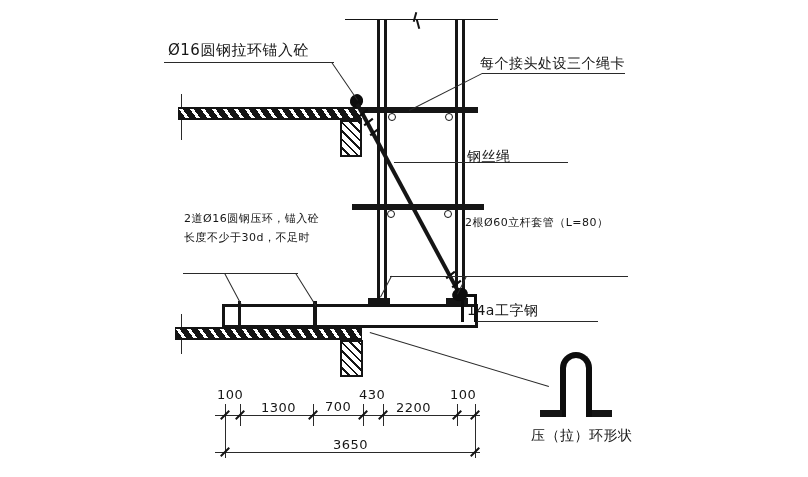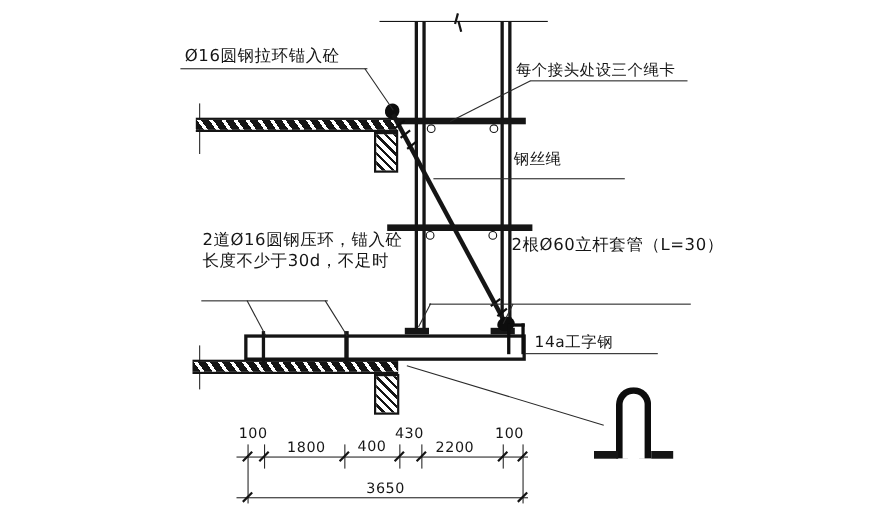--- a/index.html
+++ b/index.html
@@ -4,21 +4,21 @@
 <style>
   html,body{margin:0;padding:0;background:#fff;}
   #canvas{position:relative;width:808px;height:458px;background:#ffffff;overflow:hidden;
           font-family:"DejaVu Sans",sans-serif;color:#111;}
   .abs{position:absolute;}
   .ln{position:absolute;background:#151515;}
   .thin{position:absolute;background:#2a2a2a;}
   .diag{transform-origin:0 0;}
   .lbl{position:absolute;white-space:nowrap;color:#161616;font-size:14px;letter-spacing:0.5px;}
   .num{font-size:13px;letter-spacing:0.5px;}
-  .note{line-height:19px;font-size:15px;}
+  .note{line-height:19px;font-size:11px;}
   .hatch-slab{position:absolute;background:repeating-linear-gradient(55deg,#141414 0 6px,#fff 6px 9px);
               border-top:2px solid #141414;border-bottom:2px solid #141414;box-sizing:border-box;}
   .hatch-col{position:absolute;border:2px solid #141414;box-sizing:border-box;
              background:repeating-linear-gradient(45deg,#fff 0 4px,#141414 4px 6px);}
   .coupler{position:absolute;width:6px;height:6px;border:1.5px solid #141414;border-radius:50%;background:#fff;}
   .tick{position:absolute;width:12px;height:2px;background:#141414;transform:rotate(-45deg);}
   .blob{position:absolute;background:#0d0d0d;border-radius:50%;}
   .clip{position:absolute;width:11px;height:2px;background:#0d0d0d;transform:rotate(-38deg);}
 </style>
 </head>
@@ -83,60 +83,61 @@
 
   <div class="thin" style="left:183px;top:273px;width:115px;height:1px;"></div>
   <div class="thin diag" style="left:225px;top:273px;width:36px;height:1px;transform:rotate(62deg);"></div>
   <div class="thin diag" style="left:296px;top:273px;width:38px;height:1px;transform:rotate(58deg);"></div>
 
   <div class="thin" style="left:477px;top:321px;width:121px;height:1px;"></div>
 
   <div class="thin diag" style="left:370px;top:332px;width:187px;height:1px;transform:rotate(16.8deg);"></div>
 
   <div class="lbl" style="left:168px;top:41px;font-size:15px;">Ø16圆钢拉环锚入砼</div>
-  <div class="lbl" style="left:469px;top:55px;">每个接头处设三个绳卡</div>
-  <div class="lbl" style="left:467px;top:136px;font-family:Liberation Serif, serif;">钢丝绳</div>
+  <div class="lbl" style="left:480px;top:55px;">每个接头处设三个绳卡</div>
+  <div class="lbl" style="left:467px;top:148px;font-family:Liberation Serif, serif;">钢丝绳</div>
 
   <div class="lbl note" style="left:184px;top:209px;">
     <div>2道Ø16圆钢压环，锚入砼</div>
     <div>长度不少于30d，不足时</div>
   </div>
 
   <div class="lbl note" style="left:465px;top:213px;">
-    <div>2根Ø60立杆套管（L=30）</div>
+    <div>2根Ø60立杆套管（L=80）</div>
   </div>
 
-  <div class="lbl" style="left:486px;top:302px;">14a工字钢</div>
+  <div class="lbl" style="left:467px;top:302px;">14a工字钢</div>
 
   <div class="abs" style="left:560px;top:352px;width:32px;height:65px;box-sizing:border-box;
        border-left:6px solid #0d0d0d;border-right:6px solid #0d0d0d;border-top:6px solid #0d0d0d;
        border-radius:16px 16px 0 0;"></div>
   <div class="ln" style="left:540px;top:410px;width:22px;height:7px;"></div>
   <div class="ln" style="left:592px;top:410px;width:20px;height:7px;"></div>
+  <div class="lbl" style="left:531px;top:427px;">压（拉）环形状</div>
 
   <div class="thin" style="left:225px;top:404px;width:1px;height:54px;"></div>
   <div class="thin" style="left:240px;top:404px;width:1px;height:22px;"></div>
   <div class="thin" style="left:313px;top:404px;width:1px;height:22px;"></div>
   <div class="thin" style="left:363px;top:404px;width:1px;height:22px;"></div>
   <div class="thin" style="left:383px;top:404px;width:1px;height:22px;"></div>
   <div class="thin" style="left:457px;top:404px;width:1px;height:22px;"></div>
   <div class="thin" style="left:475px;top:404px;width:1px;height:54px;"></div>
 
   <div class="thin" style="left:215px;top:415px;width:265px;height:1px;"></div>
   <div class="tick" style="left:219px;top:414px;"></div>
   <div class="tick" style="left:234px;top:414px;"></div>
   <div class="tick" style="left:307px;top:414px;"></div>
   <div class="tick" style="left:357px;top:414px;"></div>
   <div class="tick" style="left:377px;top:414px;"></div>
   <div class="tick" style="left:451px;top:414px;"></div>
   <div class="tick" style="left:469px;top:414px;"></div>
 
   <div class="lbl num" style="left:217px;top:387px;">100</div>
-  <div class="lbl num" style="left:261px;top:400px;">1800</div>
-  <div class="lbl num" style="left:325px;top:399px;">400</div>
+  <div class="lbl num" style="left:261px;top:400px;">1300</div>
+  <div class="lbl num" style="left:325px;top:399px;">700</div>
   <div class="lbl num" style="left:359px;top:387px;">430</div>
   <div class="lbl num" style="left:396px;top:400px;">2200</div>
   <div class="lbl num" style="left:450px;top:387px;">100</div>
 
   <div class="thin" style="left:215px;top:452px;width:265px;height:1px;"></div>
   <div class="tick" style="left:219px;top:451px;"></div>
   <div class="tick" style="left:469px;top:451px;"></div>
   <div class="lbl num" style="left:333px;top:437px;">3650</div>
 
 </div>

